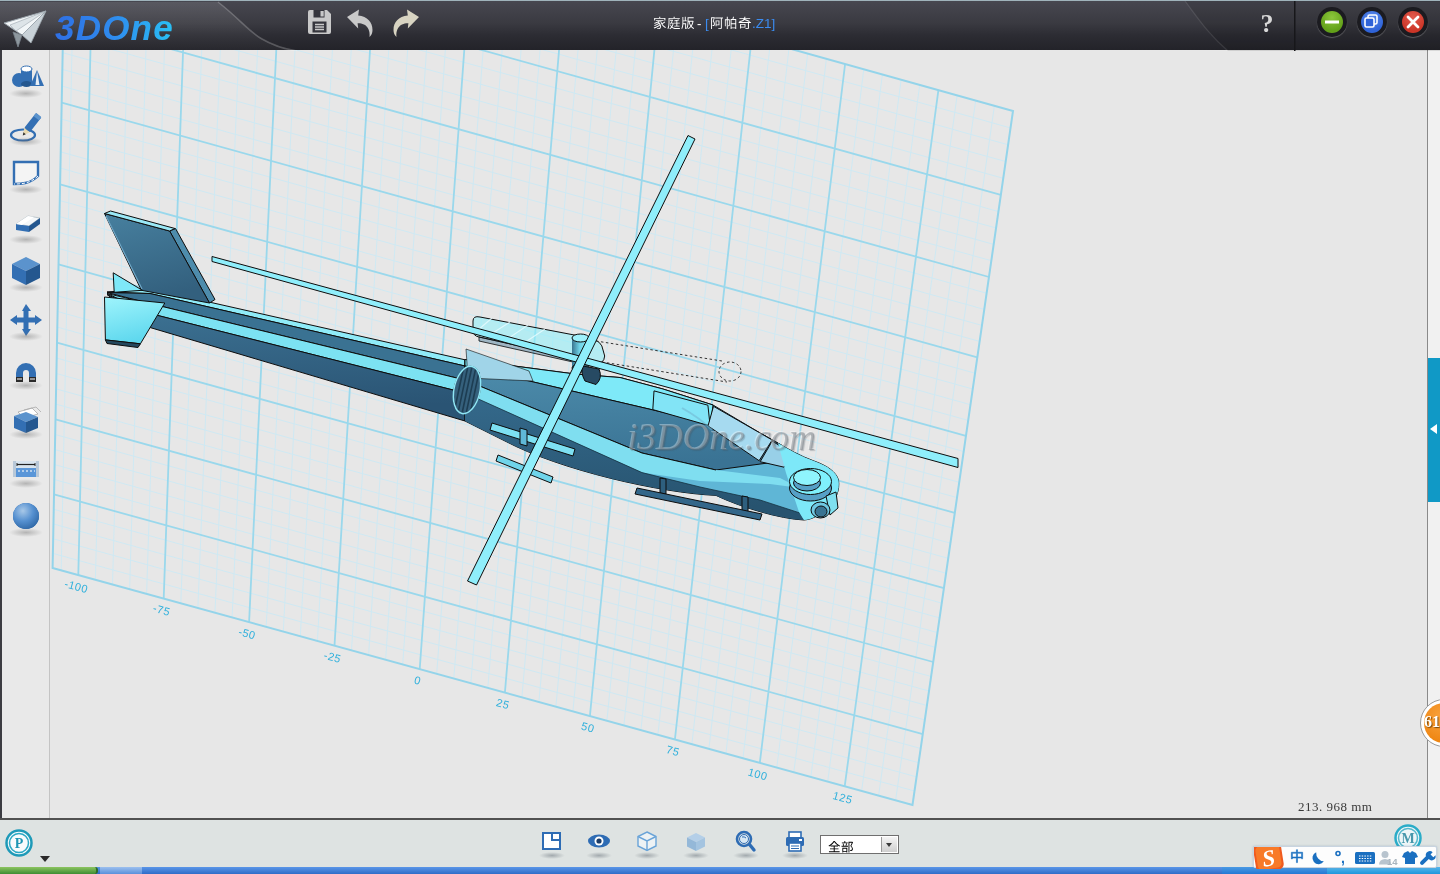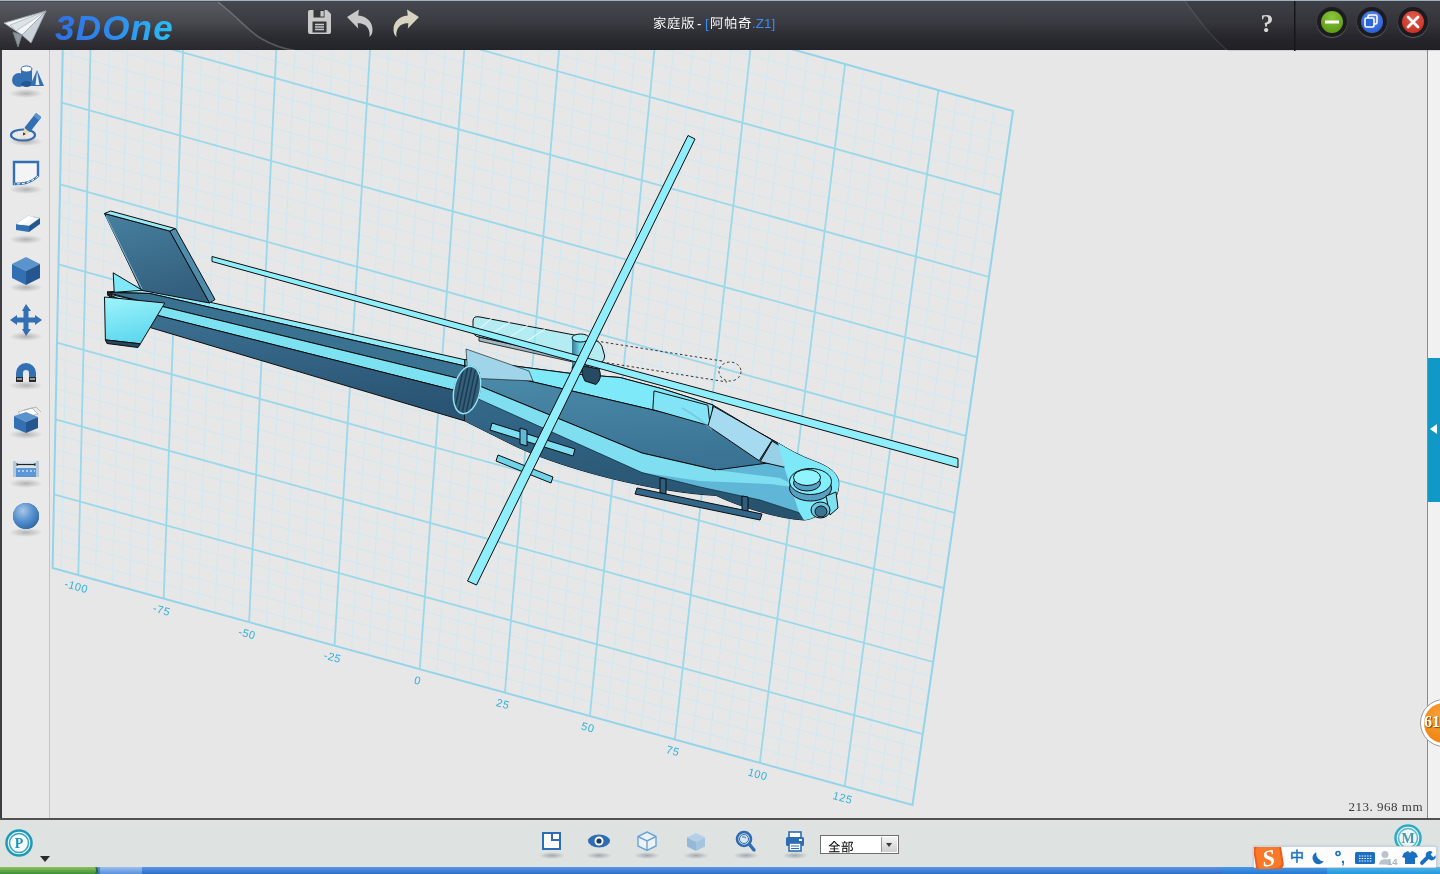--- a/index.html
+++ b/index.html
@@ -13,21 +13,21 @@
 #btncls .inner{background:radial-gradient(circle at 50% 30%,#e25b4e,#cc3527 70%);}
 #sidebar{position:absolute;left:0;top:50px;width:50px;height:768px;background:#e9e9e9;border-right:1px solid #c4c4c4;box-sizing:border-box;}
 #sidebar .edge{position:absolute;left:0;top:0;width:2px;height:768px;background:#3c3c42;}
 #canvas{position:absolute;left:50px;top:50px;width:1377px;height:768px;background:#e7e7e7;overflow:hidden;}
 #rightpanel{position:absolute;left:1427px;top:50px;width:13px;height:768px;background:#f1f1f1;border-left:1px solid #8a8a8a;box-sizing:border-box;}
 #bluetab{position:absolute;left:1428px;top:358px;width:12px;height:144px;background:#1099c6;}
 #bluetab:after{content:"";position:absolute;left:2px;top:66px;border-right:7px solid #fff;border-top:5px solid transparent;border-bottom:5px solid transparent;}
 #orangebtn{position:absolute;left:1420px;top:699px;width:48px;height:48px;border-radius:50%;background:#fff;border:1px solid #9a9a9a;box-sizing:border-box;}
 #orangebtn .o{position:absolute;left:3px;top:3px;width:40px;height:40px;border-radius:50%;background:radial-gradient(circle at 45% 35%,#f9a33f,#ee8511 75%);}
 #orangebtn .t{position:absolute;left:3px;top:13px;font-size:16px;font-weight:bold;color:#fff;text-shadow:1px 1px 1px #7c4a08;font-family:"Liberation Serif",serif;text-align:center;}
-#mmlabel{position:absolute;left:1327px;top:799px;width:96px;text-align:right;font-size:13px;color:#3a3a3a;font-family:"Liberation Serif",serif;letter-spacing:0.5px;}
+#mmlabel{position:absolute;left:1298px;top:799px;width:96px;text-align:left;font-size:13px;color:#3a3a3a;font-family:"Liberation Serif",serif;letter-spacing:0.5px;}
 #bottombar{position:absolute;left:0;top:818px;width:1440px;height:49px;background:#dee3e2;border-top:2px solid #515151;box-sizing:border-box;}
 #bottomstrip{position:absolute;left:0;top:867px;width:1440px;height:7px;background:linear-gradient(#5a96e8,#2f6cc8);}
 #greenseg{position:absolute;left:0;top:0;width:98px;height:7px;background:linear-gradient(#8cc460,#3e8d33);border-right:2px solid #2e6d26;border-radius:0 3px 3px 0;box-sizing:border-box;}
 #lightseg{position:absolute;left:100px;top:0;width:42px;height:7px;background:linear-gradient(#9cc0ee,#5a90dc);}
 #rightseg{position:absolute;left:1222px;top:0;width:105px;height:7px;background:linear-gradient(#4a9ae4,#2478d4);}#rightseg2{position:absolute;left:1327px;top:0;width:113px;height:7px;background:linear-gradient(#55b8ee,#1f96dc);}
 #pbadge{position:absolute;left:5px;top:829px;width:28px;height:28px;}
 #ptri{position:absolute;left:40px;top:856px;border-top:6px solid #2a2a2a;border-left:5px solid transparent;border-right:5px solid transparent;}
 #mbadge{position:absolute;left:1394px;top:824px;z-index:5;width:28px;height:28px;}
 #sogou{position:absolute;left:1253px;top:846px;z-index:6;width:184px;height:22px;background:#fdfdfd;border:1px solid #c8d4e0;border-radius:2px;box-sizing:border-box;box-shadow:0 0 2px rgba(120,150,180,0.5);}
 #watermark{position:absolute;left:578px;top:366px;width:400px;font-family:"Liberation Serif",serif;font-style:italic;font-size:37px;color:rgba(112,120,126,0.42);text-shadow:-1px -1px 0 rgba(255,255,255,0.35),1px 1px 1px rgba(70,80,90,0.28);}
@@ -152,20 +152,21 @@
             <stop offset="1" stop-color="#27536f"></stop>
 </linearGradient>
 <linearGradient id="mastg" x1="0" y1="0" x2="1" y2="0">
 <stop offset="0" stop-color="#39748f"></stop>
             <stop offset="0.45" stop-color="#6fd4e8"></stop>
             <stop offset="1" stop-color="#8fe8f6"></stop>
 </linearGradient>
 </defs>
 
 </svg>
+<div id="watermark">i3DOne.com</div>
 </div>
 
 <div id="rightpanel"></div>
 <div id="bluetab"></div>
 <div id="orangebtn">
       <div class="o"></div>
       <div class="t">61</div>
     </div>
 <div id="mmlabel">213. 968 mm</div>
 

